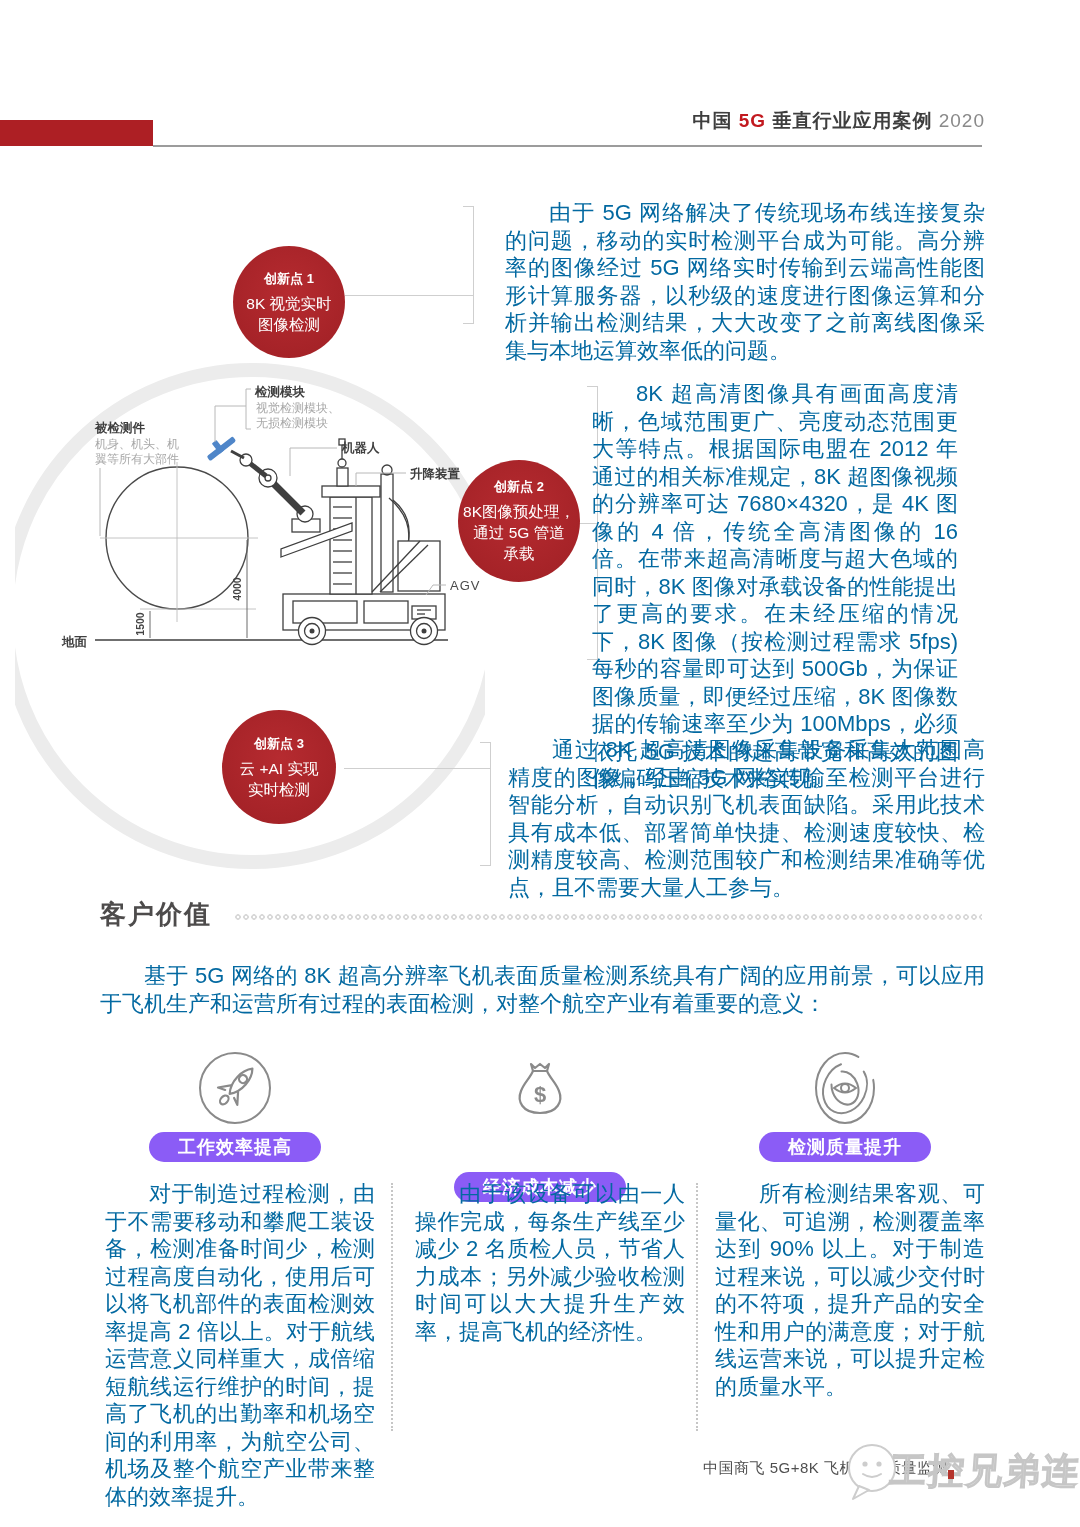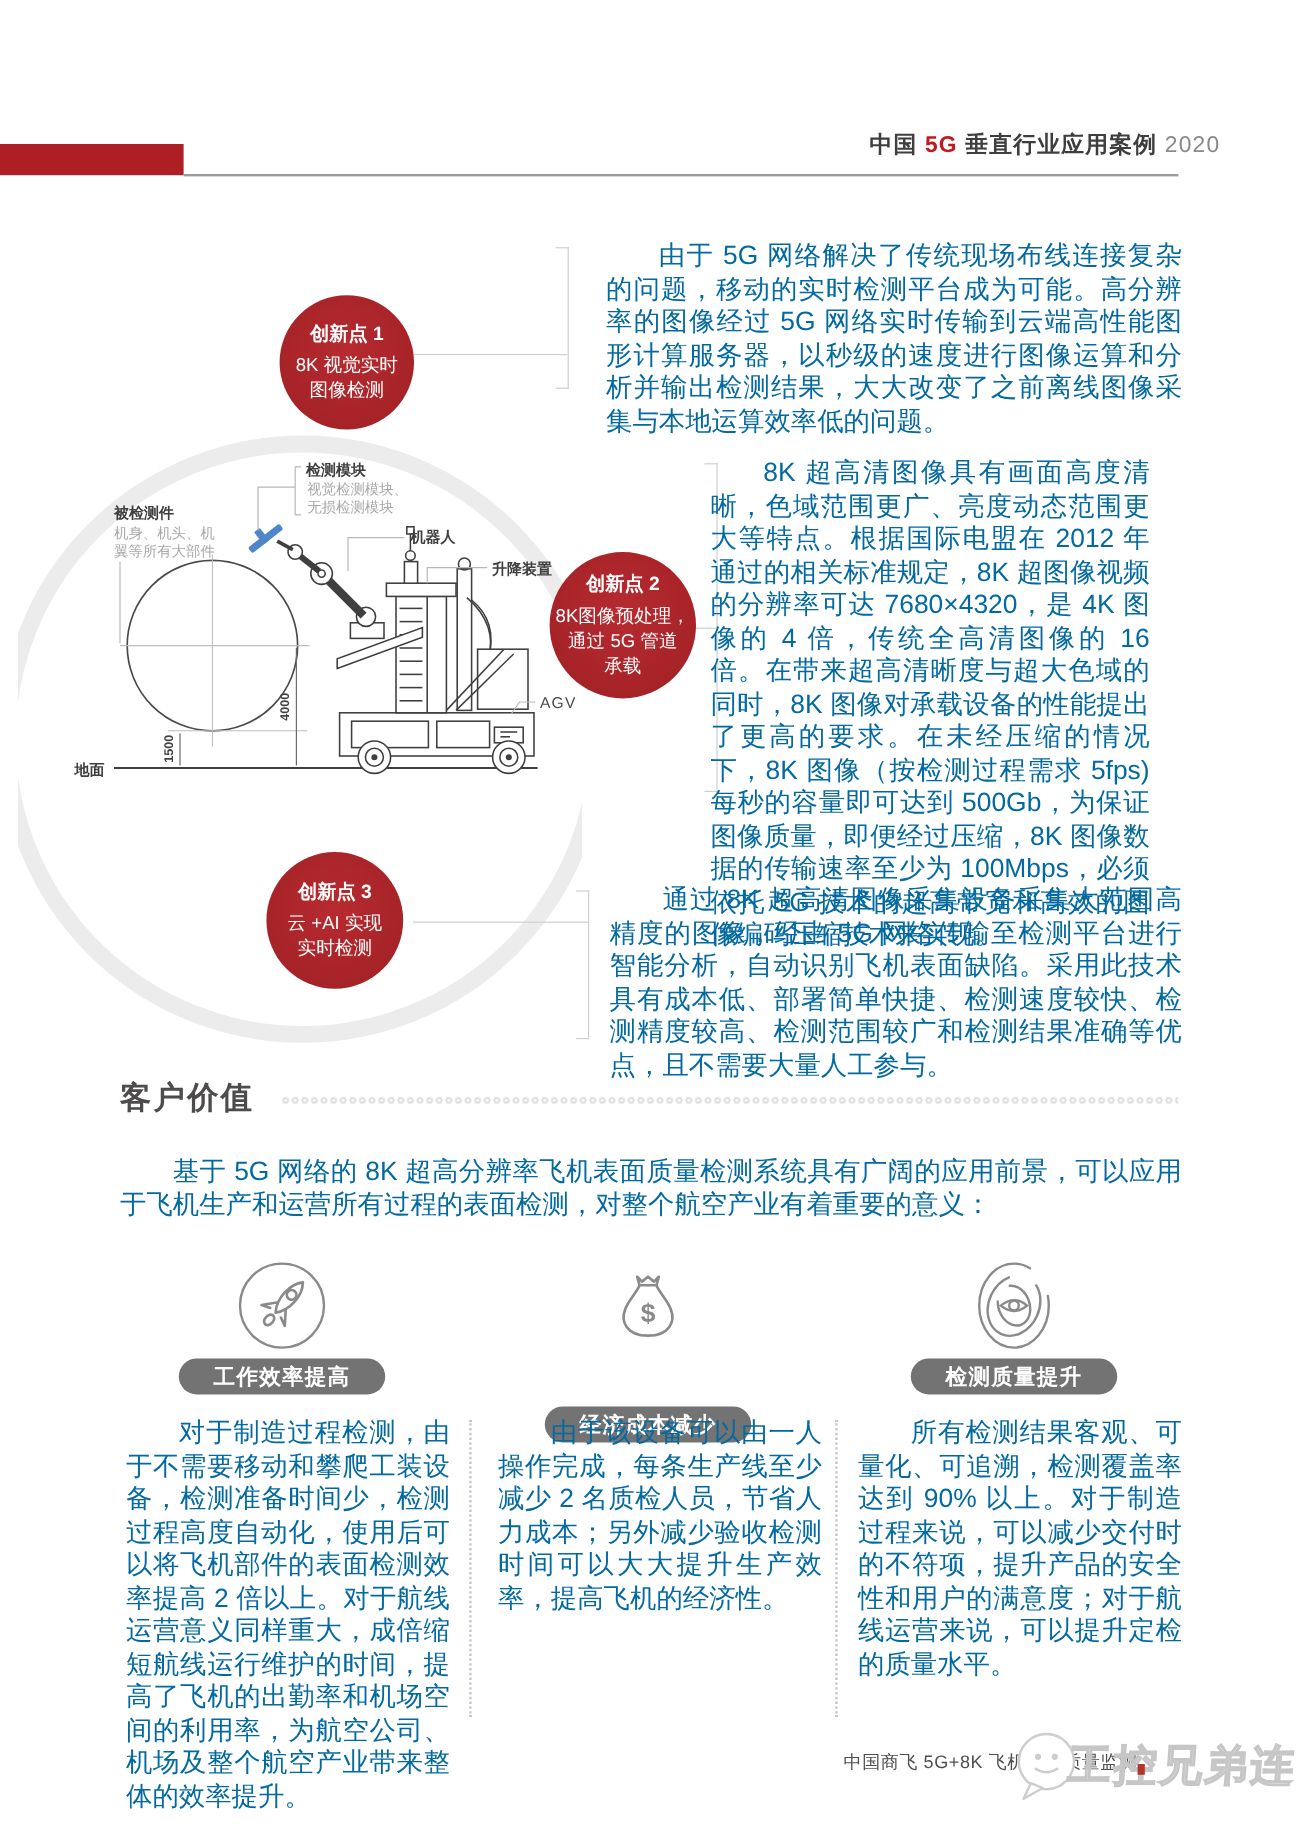--- a/index.html
+++ b/index.html
@@ -2,44 +2,44 @@
 <html><head>
 <meta charset="utf-8">
 <style>
   html,body{margin:0;padding:0;background:#ffffff;}
   .page{position:relative;width:1080px;height:1527px;background:#fff;overflow:hidden;
         font-family:"Liberation Sans","DejaVu Sans",sans-serif;}
   
   .hdr-redblock{position:absolute;left:0;top:120px;width:153px;height:26px;background:#ad1f24;}
   .hdr-line{position:absolute;left:153px;top:145px;width:829px;height:2px;background:#9c9c9c;}
   .hdr-title{position:absolute;left:0;top:108px;width:985px;text-align:right;font-size:19px;
-             letter-spacing:1px;color:#3e3e3e;font-weight:bold;padding-left:32px;}
+             letter-spacing:1px;color:#3e3e3e;font-weight:bold;}
   .hdr-title .red5g{color:#c2191f;font-weight:bold;}
   .hdr-title .year{color:#8a8a8a;font-weight:normal;}
   
   .para{position:absolute;color:#0369a1;font-size:22px;line-height:27.5px;
         text-align:justify;text-indent:2em;}
   
   .bracket{position:absolute;border-left:1px solid #cfcfcf;}
   .bracket::before,.bracket::after{content:"";position:absolute;left:-11px;width:11px;height:1px;background:#cfcfcf;}
   .bracket::before{top:0;}
   .bracket::after{bottom:0;}
   .conn{position:absolute;height:1px;background:#cfcfcf;}
   
   .badge{position:absolute;border-radius:50%;color:#fff;text-align:center;
          background:radial-gradient(circle at 50% 42%, #b62b30 0%, #a42227 78%, #981e23 100%);
          display:flex;flex-direction:column;justify-content:center;box-sizing:border-box;}
-  .badge .btitle{font-size:16px;font-weight:bold;margin-bottom:5px;}
+  .badge .btitle{font-size:13px;font-weight:bold;margin-bottom:5px;}
   .badge .bline{font-size:15.5px;line-height:21px;text-align:center;}
   
   .sec-heading{position:absolute;left:100px;top:897px;font-size:26px;font-weight:bold;color:#4d4b4b;letter-spacing:2px;}
   .deco{position:absolute;left:234px;top:912px;width:748px;height:10px;
         background-image:radial-gradient(circle at 4px 5px,#ffffff 1.2px,#d9d9d9 1.4px,#d9d9d9 2.7px,rgba(0,0,0,0) 3px);
         background-size:8px 10px;background-repeat:repeat-x;}
-  .pill{position:absolute;width:172px;height:30px;border-radius:16px;background:#737373;color:#fff;
+  .pill{position:absolute;width:172px;height:30px;border-radius:16px;background:#8b5cf6;color:#fff;
         font-size:18px;font-weight:bold;line-height:30px;text-align:center;letter-spacing:1px;}
   .vdots{position:absolute;top:1183px;height:248px;border-left:2px dotted #c6c6c6;}
   .icon-wrap{position:absolute;width:76px;height:76px;}
   
   .footer-caption{position:absolute;left:703px;top:1459px;width:320px;font-size:15px;color:#4f4f4f;letter-spacing:0.5px;}
   .watermark-text{position:absolute;left:890px;top:1447px;font-size:36px;font-weight:bold;letter-spacing:2px;
         color:rgba(205,205,205,0.45);-webkit-text-stroke:1.2px #c6c6c6;transform:skewX(-4deg);white-space:nowrap;}
   .watermark-icon{position:absolute;left:843px;top:1440px;}
   .wm-red-dot{position:absolute;left:948px;top:1470px;width:6px;height:9px;background:#b5342c;}
   svg text{font-family:"Liberation Sans","DejaVu Sans",sans-serif;}

